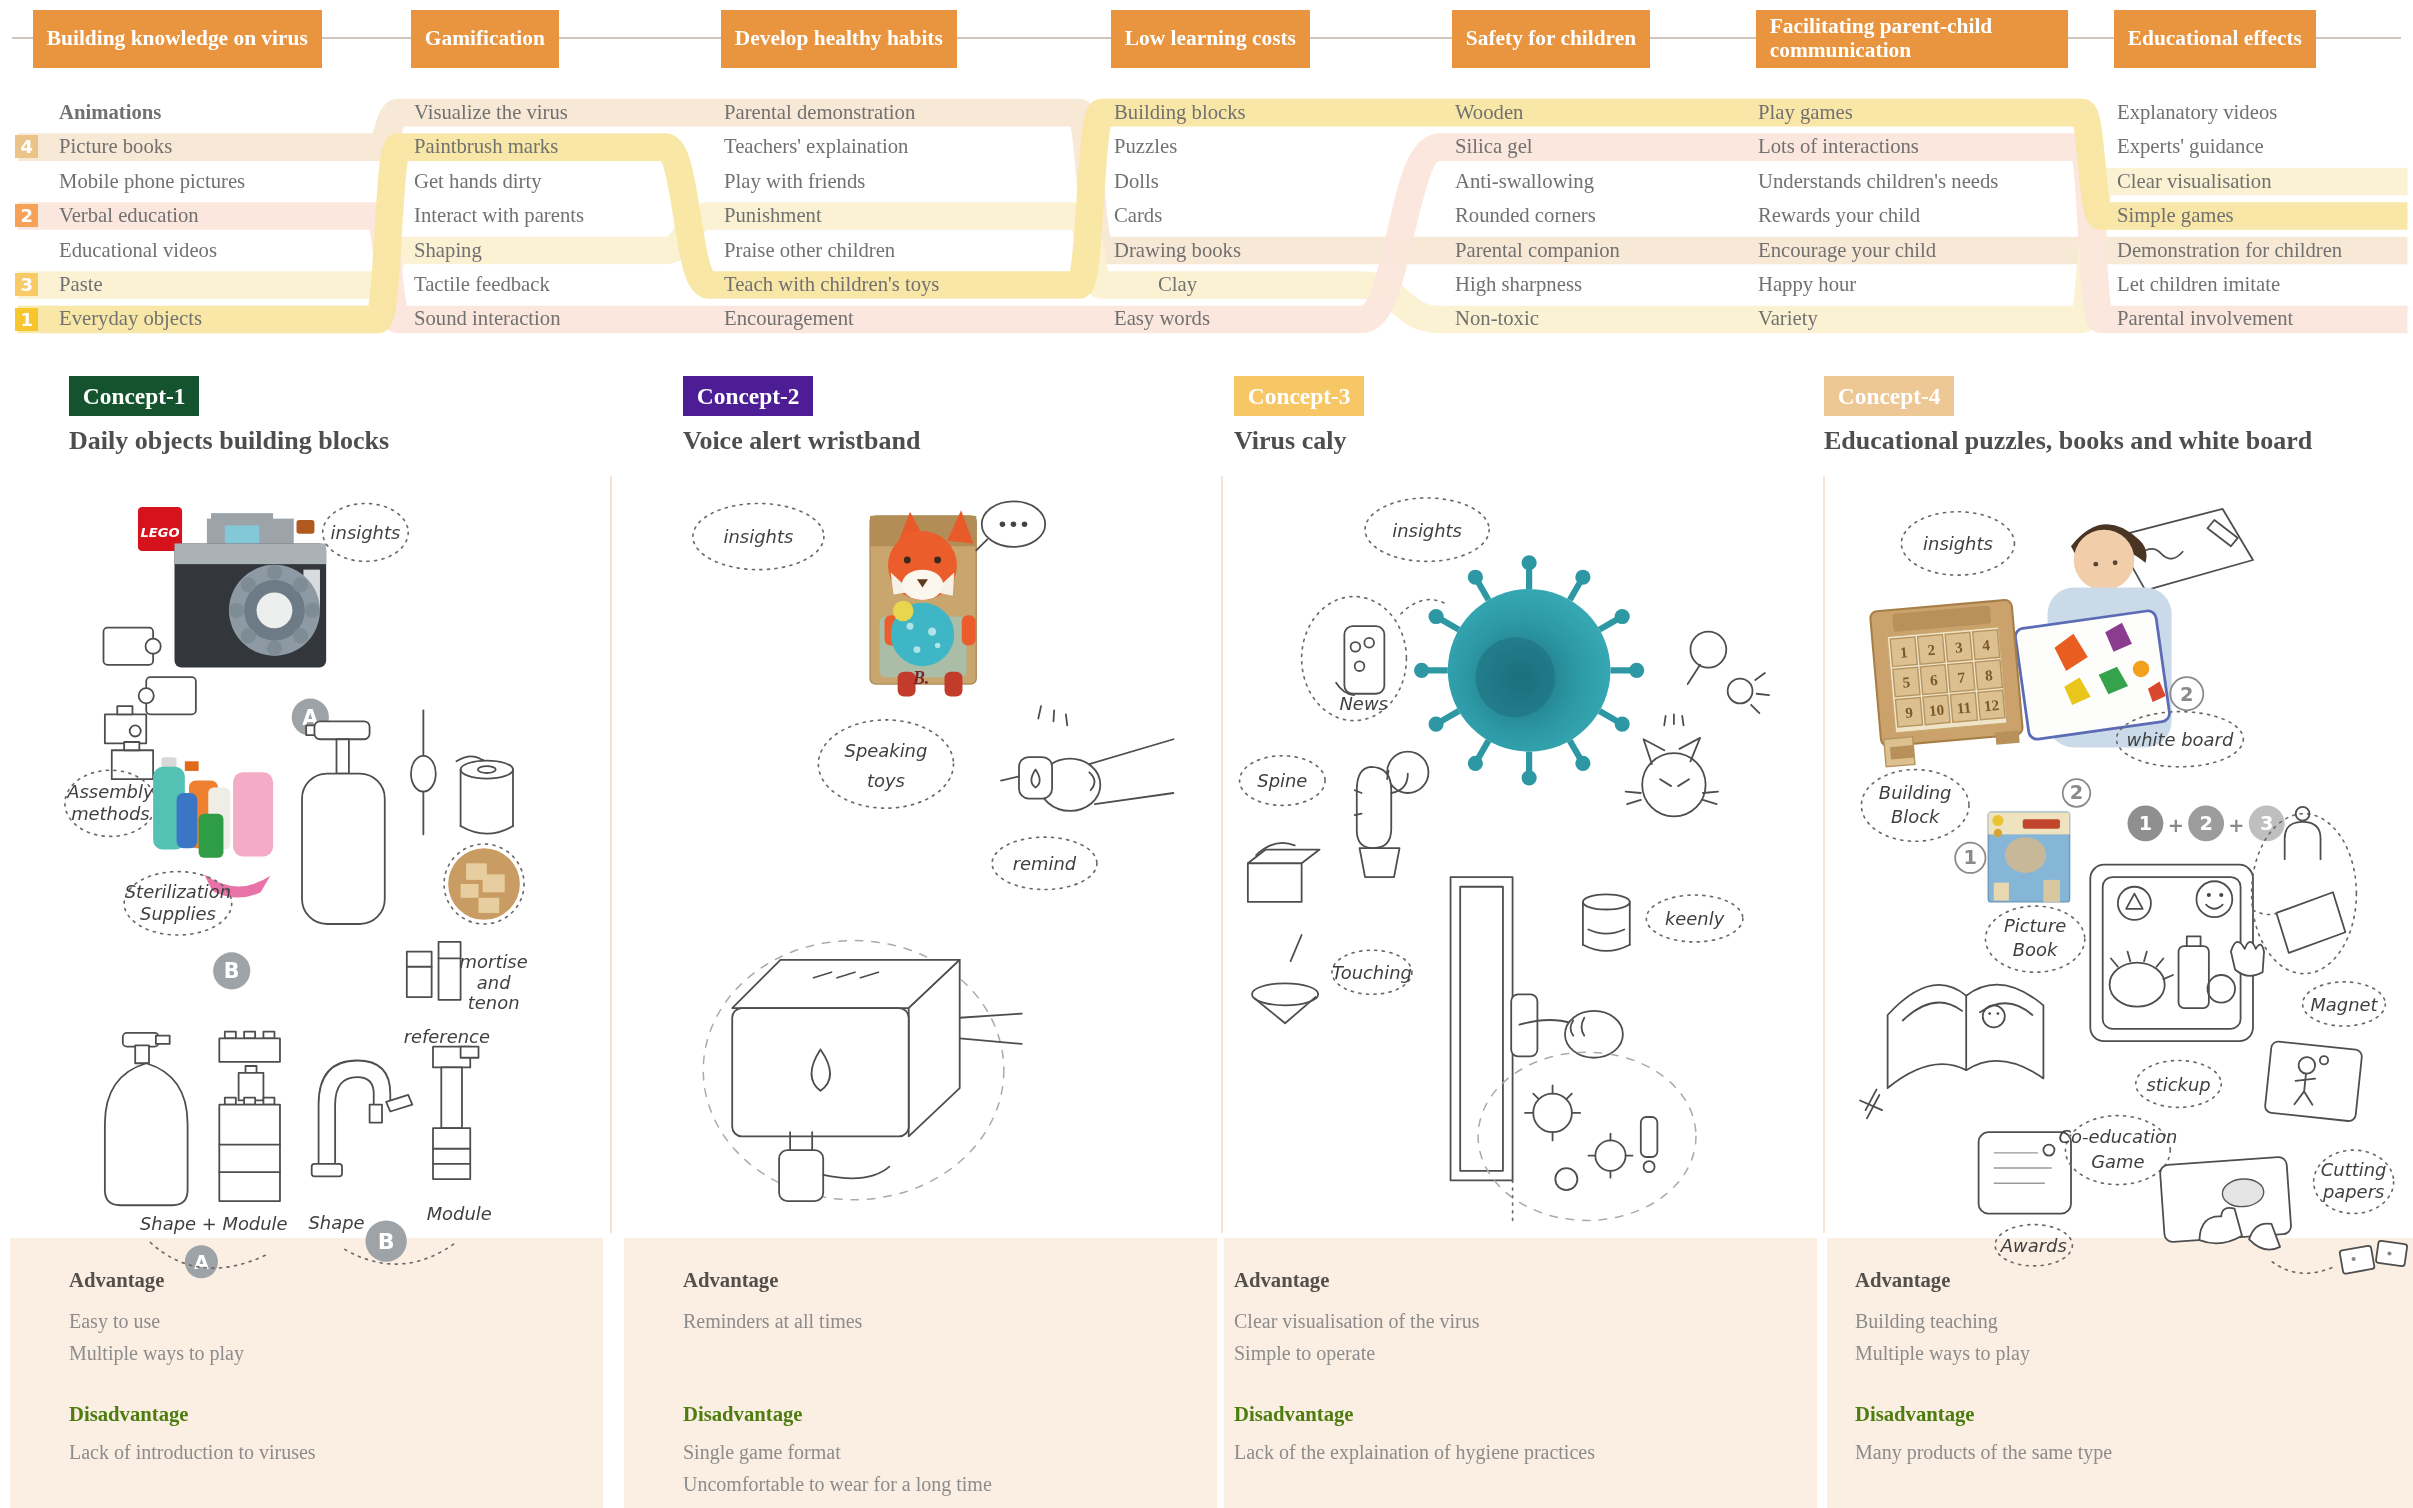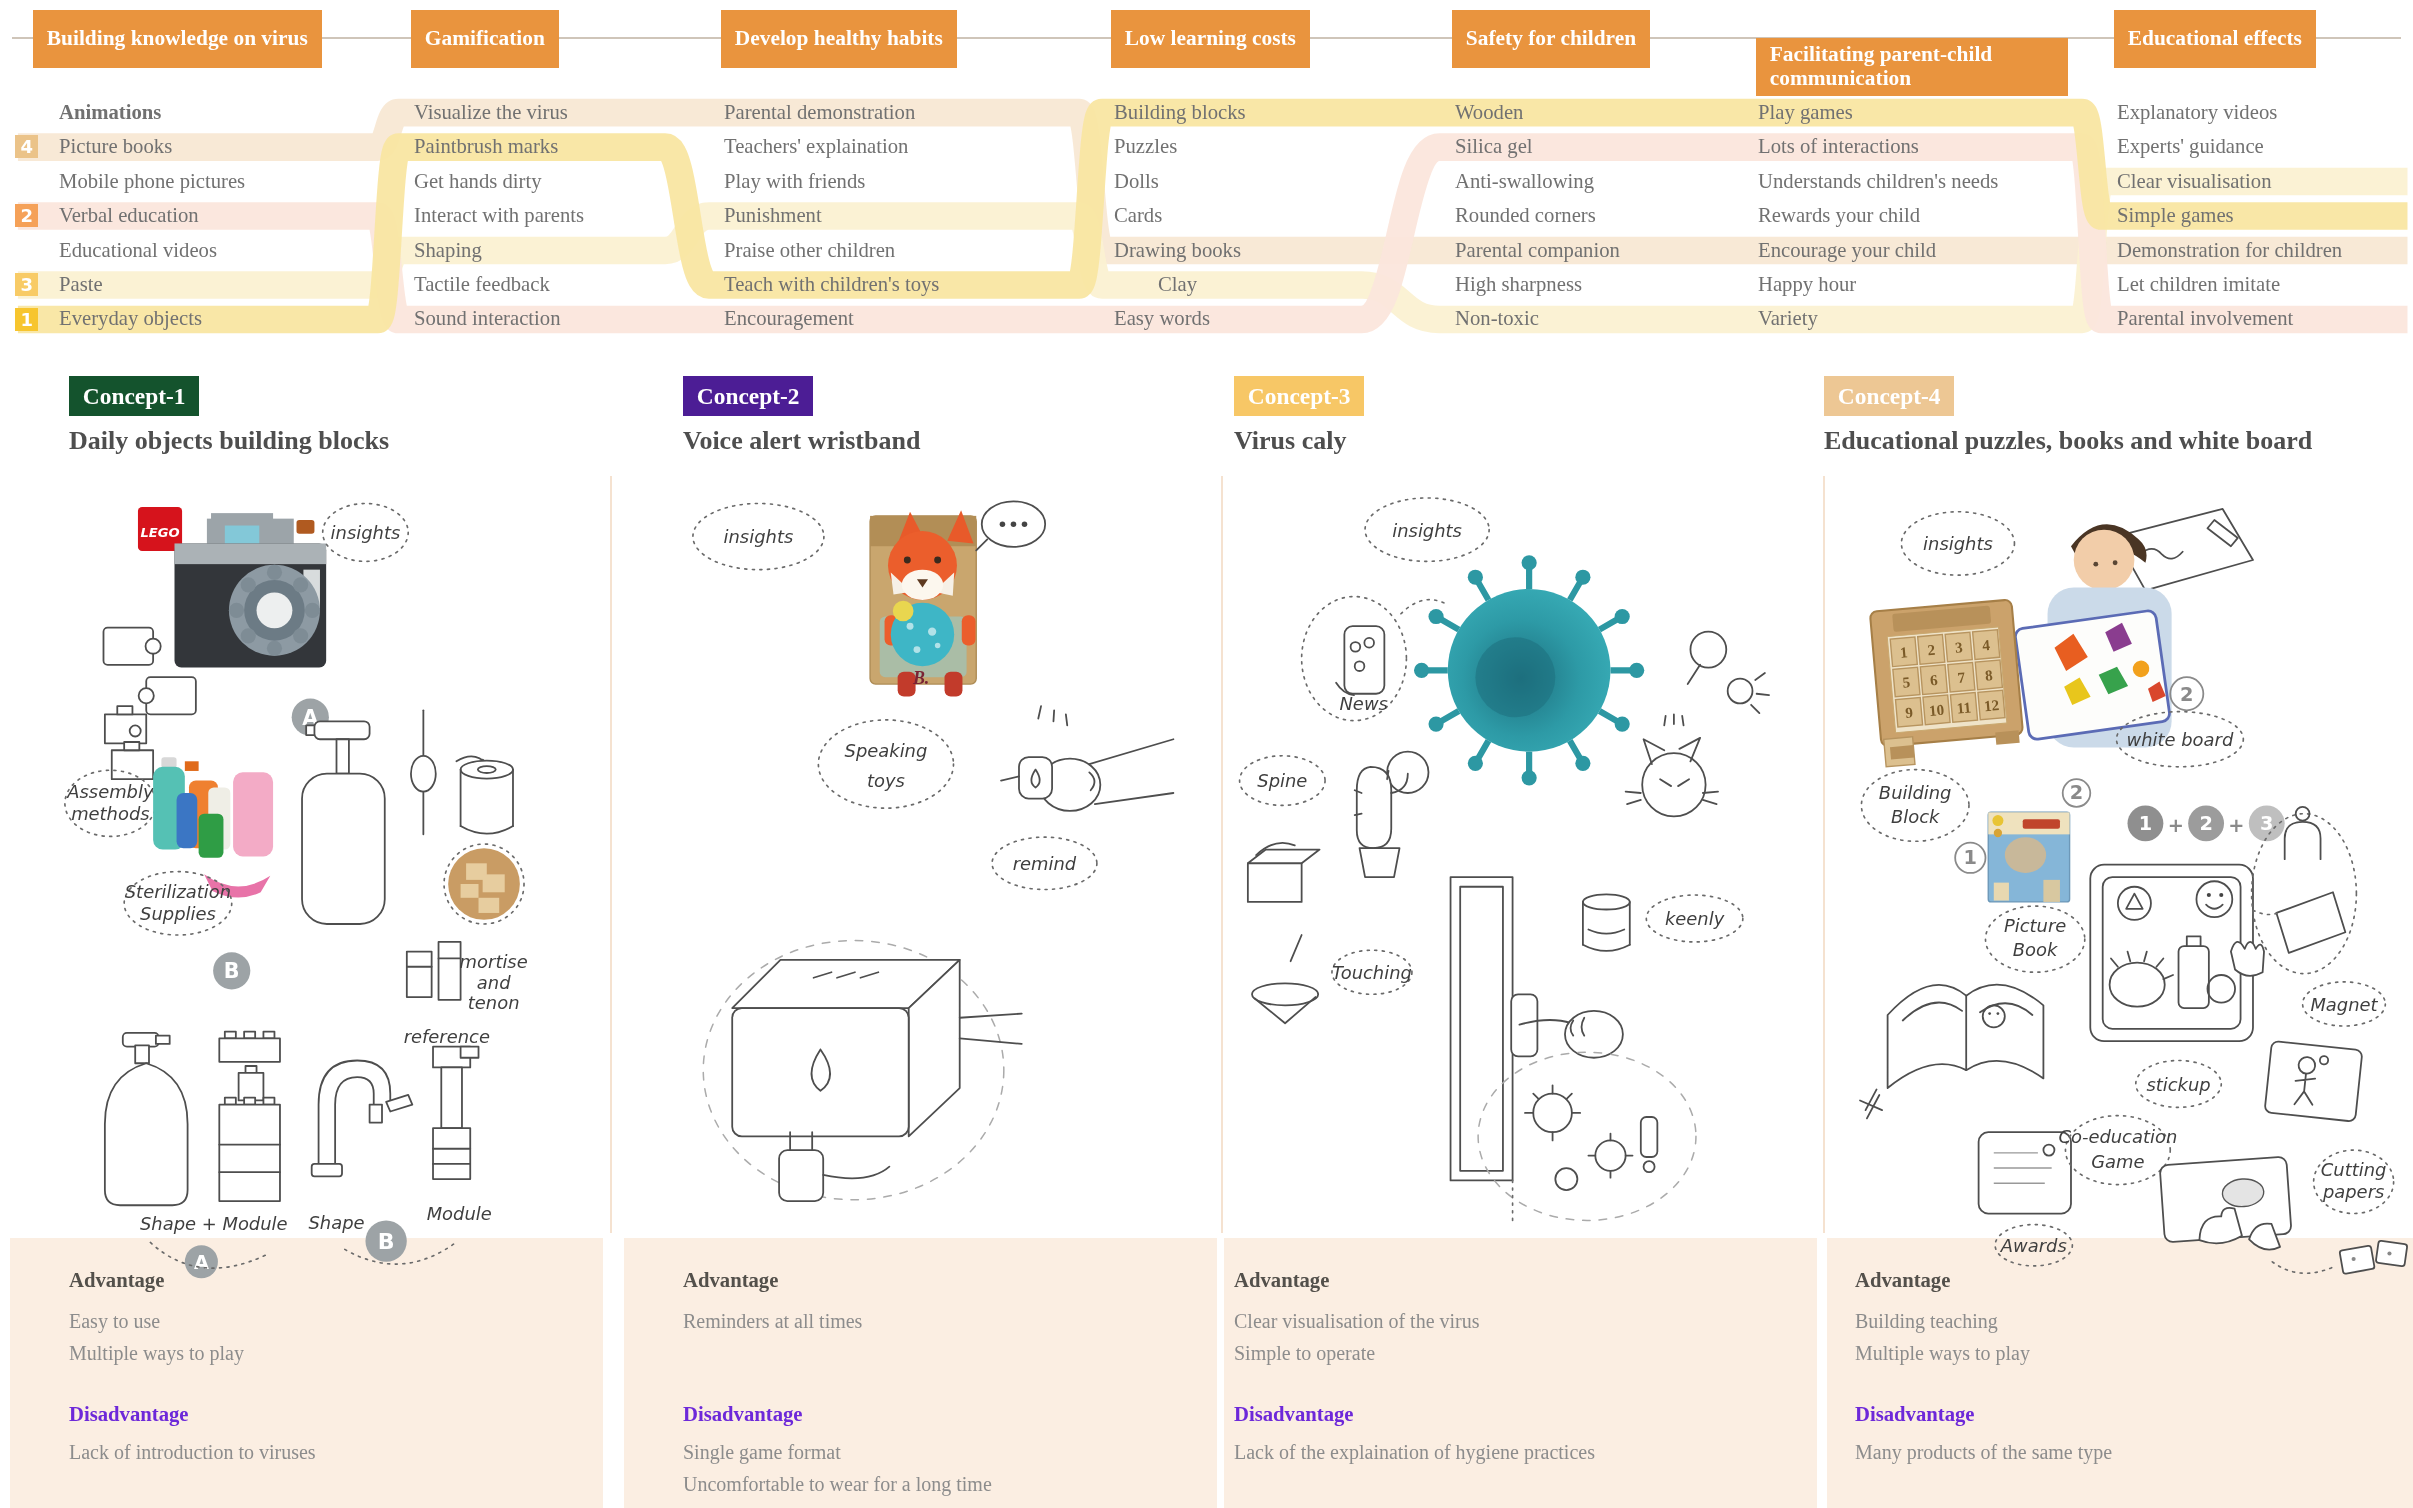--- a/index.html
+++ b/index.html
@@ -3,31 +3,31 @@
 <meta charset="utf-8">
 <style>
   html,body{margin:0;padding:0;}
   body{width:2413px;height:1509px;position:relative;background:#ffffff;
        font-family:"Liberation Serif","DejaVu Serif",serif;overflow:hidden;}
   .connector{position:absolute;left:12.4px;top:37px;width:2389px;height:2.1px;background:#CFC5B9;z-index:0;}
   #bands{position:absolute;left:0;top:0;z-index:1;}
   .chip{position:absolute;top:9.7px;height:58px;background:#E9943E;color:#fff;font-weight:bold;
         font-size:21.4px;display:flex;align-items:center;padding:0 13.8px;white-space:nowrap;
         box-sizing:border-box;z-index:3;}
-  .chip.wrap{white-space:normal;line-height:1.12;margin-top:28px;}
+  .chip.wrap{white-space:normal;line-height:1.12;}
   .mitem{position:absolute;height:27.6px;line-height:27.6px;font-size:20.7px;color:#717171;
          white-space:nowrap;z-index:3;}
   .badge{position:absolute;left:15px;width:23.4px;height:23.4px;color:#fff;z-index:4;
          font:bold 18px "DejaVu Sans",sans-serif;text-align:center;line-height:23.4px;}
   .clabel{position:absolute;top:376px;height:40px;display:flex;align-items:center;padding:0 13.8px;
           color:#fff;font-weight:bold;font-size:23.4px;z-index:3;}
   .ctitle{position:absolute;top:426px;font-weight:bold;font-size:26px;color:#4E4E4E;white-space:nowrap;z-index:3;}
   .panel{position:absolute;top:1238px;height:271px;background:#FBEEE2;z-index:1;}
   .advh{position:absolute;top:1269px;font-weight:bold;font-size:20.7px;color:#53504B;z-index:3;}
-  .dish{position:absolute;top:1403px;font-weight:bold;font-size:20.7px;color:#6d28d9;z-index:3;text-align:center;}
+  .dish{position:absolute;top:1403px;font-weight:bold;font-size:20.7px;color:#4d7c0f;z-index:3;text-align:center;}
   .aitem{position:absolute;font-size:20px;color:#8C8C8C;white-space:nowrap;z-index:3;}
   #sketches{position:absolute;left:0;top:469px;z-index:2;overflow:visible;}
   .bubble{fill:none;stroke:#6A6A6A;stroke-width:2.4;stroke-dasharray:3 8;stroke-linecap:round;}
   .blob{fill:none;stroke:#ABABAB;stroke-width:2.2;stroke-dasharray:11 13;stroke-linecap:round;}
   .ln{fill:none;stroke:#4E4E4E;stroke-width:2.6;stroke-linecap:round;stroke-linejoin:round;}
   .lnf{fill:#ffffff;stroke:#4E4E4E;stroke-width:2.6;stroke-linejoin:round;}
   .gray{stroke:#8A8A8A;}
   text.hand{font-family:"DejaVu Sans",sans-serif;font-style:italic;fill:#3F3F3F;font-size:26px;text-anchor:middle;}
   text.circ{font-family:"DejaVu Sans",sans-serif;font-weight:bold;fill:#fff;text-anchor:middle;}
   text.gnum{font-family:"DejaVu Sans",sans-serif;font-weight:bold;fill:#8A8A8A;text-anchor:middle;font-size:28px;}

